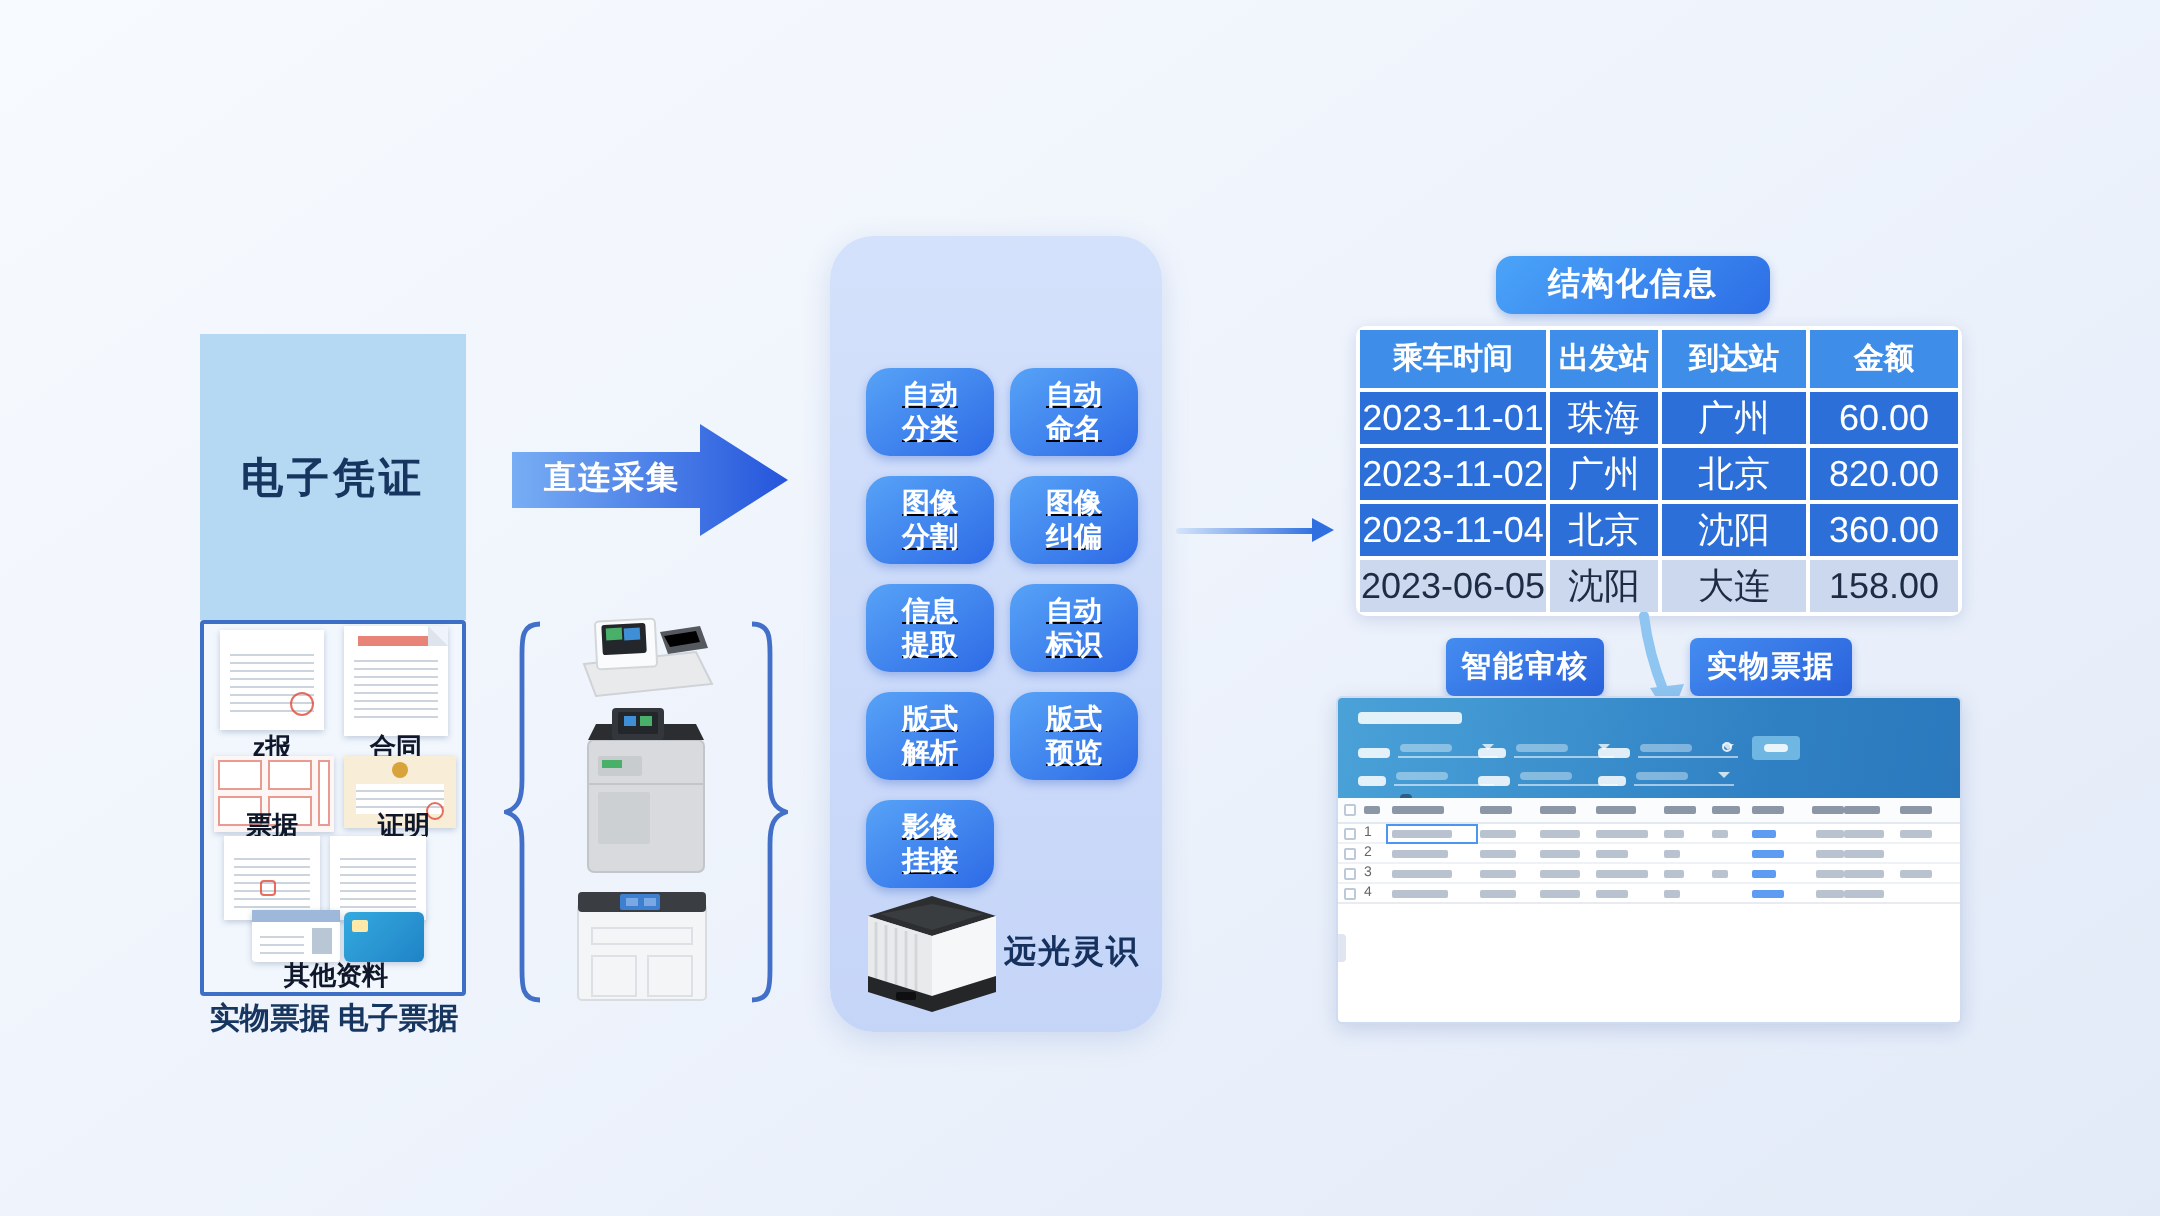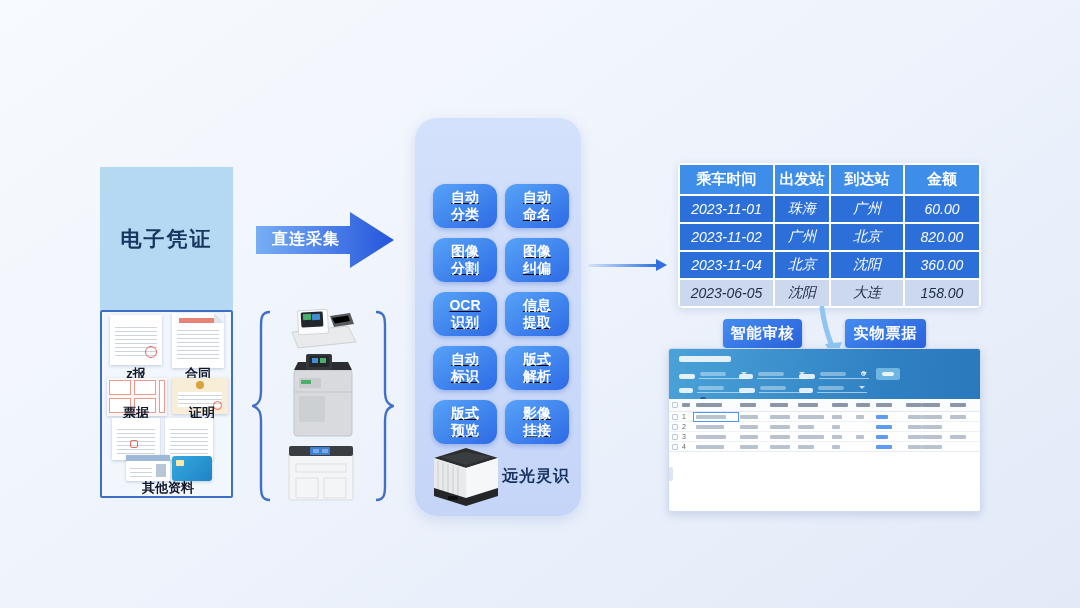--- a/index.html
+++ b/index.html
@@ -50,22 +50,22 @@
   .struct-btn { left:748px; top:128px; width:137px; height:29px; border-radius:8px;
                 background:linear-gradient(135deg,#4aa4f8,#2d6ee6); color:#fff;
                 font-size:16px; font-weight:bold; display:flex; align-items:center;
                 justify-content:center; letter-spacing:1px;
                 box-shadow:0 2px 5px rgba(30,80,190,.3); }
   .strTable { left:678px; top:163px; width:303px; background:#fff; border-radius:5px;
               padding:2px; display:grid; grid-template-columns:93px 54px 72px 74px;
               gap:2px; box-shadow:0 2px 8px rgba(60,90,160,.18); }
   .strTable .hc { background:#3e8ee9; color:#fff; font-size:15px; font-weight:bold;
                   height:29px; display:flex; align-items:center; justify-content:center; }
-  .strTable .dc { background:#2c6fd9; color:#fff; font-size:14px; height:26px;
-                  display:flex; align-items:center; justify-content:center;font-style:italic; }
+  .strTable .dc { background:#2c6fd9; color:#fff; font-size:18px; height:26px;
+                  display:flex; align-items:center; justify-content:center; }
   .strTable .last { background:#ccd8ee; color:#1d2c44; }
 
   
   .act-btn { top:319px; height:29px; border-radius:4px; color:#fff; font-size:15px;
              font-weight:bold; display:flex; align-items:center; justify-content:center;
              background:linear-gradient(145deg,#448cf0,#2a62dc); letter-spacing:1px;
              box-shadow:0 2px 4px rgba(30,80,190,.3); }
 
   
   .shot { left:668px; top:348px; width:313px; height:164px; background:#fff;
@@ -146,20 +146,21 @@
       <div style="position:absolute; left:0; top:0; right:0; height:6px; background:#9db8d8;"></div>
       <div style="position:absolute; right:4px; top:9px; width:10px; height:13px; background:#b9c6d6;"></div>
       <div class="doc-lines" style="left:8%; right:40%; top:40%; bottom:15%;"></div>
     </div>
     <div class="doc" style="left:70px; top:144px; width:40px; height:25px; border-radius:3px; background:linear-gradient(135deg,#35aadf,#1f83c6);">
       <div style="position:absolute; left:4px; top:4px; width:8px; height:6px; background:#ffe9a8; border-radius:1px;"></div>
     </div>
     <div class="red-label" style="left:36px; top:167px;">其他资料</div>
   </div>
 
+  <div class="abs caption">实物票据 电子票据</div>
 
   <svg class="abs" style="left:256px; top:210px;" width="140" height="60" viewBox="0 0 140 60">
     <defs>
       <linearGradient id="agrad" x1="0" y1="0" x2="1" y2="0">
         <stop offset="0" stop-color="#78aef4"></stop>
           <stop offset="1" stop-color="#2455dc"></stop>
       </linearGradient>
     </defs>
     <polygon points="0,16 94,16 94,2 138,30 94,58 94,44 0,44" fill="url(#agrad)"></polygon>
   </svg>
@@ -215,24 +216,20 @@
       <span>自动</span>
         <span>命名</span>
       </div>
     <div class="pill">
       <span>图像</span>
         <span>分割</span>
       </div>
     <div class="pill">
       <span>图像</span>
         <span>纠偏</span>
-      </div>
-    <div class="pill">
-      <span>OCR</span>
-        <span>识别</span>
       </div>
     <div class="pill">
       <span>信息</span>
         <span>提取</span>
       </div>
     <div class="pill">
       <span>自动</span>
         <span>标识</span>
       </div>
     <div class="pill">
@@ -264,20 +261,21 @@
     <polygon points="4,42 36,52 68,42 68,50 36,60 4,50" fill="#242628"></polygon>
     <rect x="18" y="50" width="10" height="4" rx="1" fill="#0e0f10"></rect>
   </svg>
   <div class="abs brand">远光灵识</div>
 
   <div class="abs" style="left:588px; top:264px; width:70px; height:3px; border-radius:2px;
               background:linear-gradient(90deg,#d5e5fa,#2f6fe0);"></div>
   <div class="abs" style="left:656px; top:259px; width:0; height:0; border-left:11px solid #2f6fe0;
               border-top:6.5px solid transparent; border-bottom:6.5px solid transparent;"></div>
 
+  <div class="abs struct-btn">结构化信息</div>
 
   <div class="abs strTable">
     <div class="hc">乘车时间</div>
     <div class="hc">出发站</div>
     <div class="hc">到达站</div>
     <div class="hc">金额</div>
 
     <div class="dc">2023-11-01</div>
     <div class="dc">珠海</div>
     <div class="dc">广州</div>

